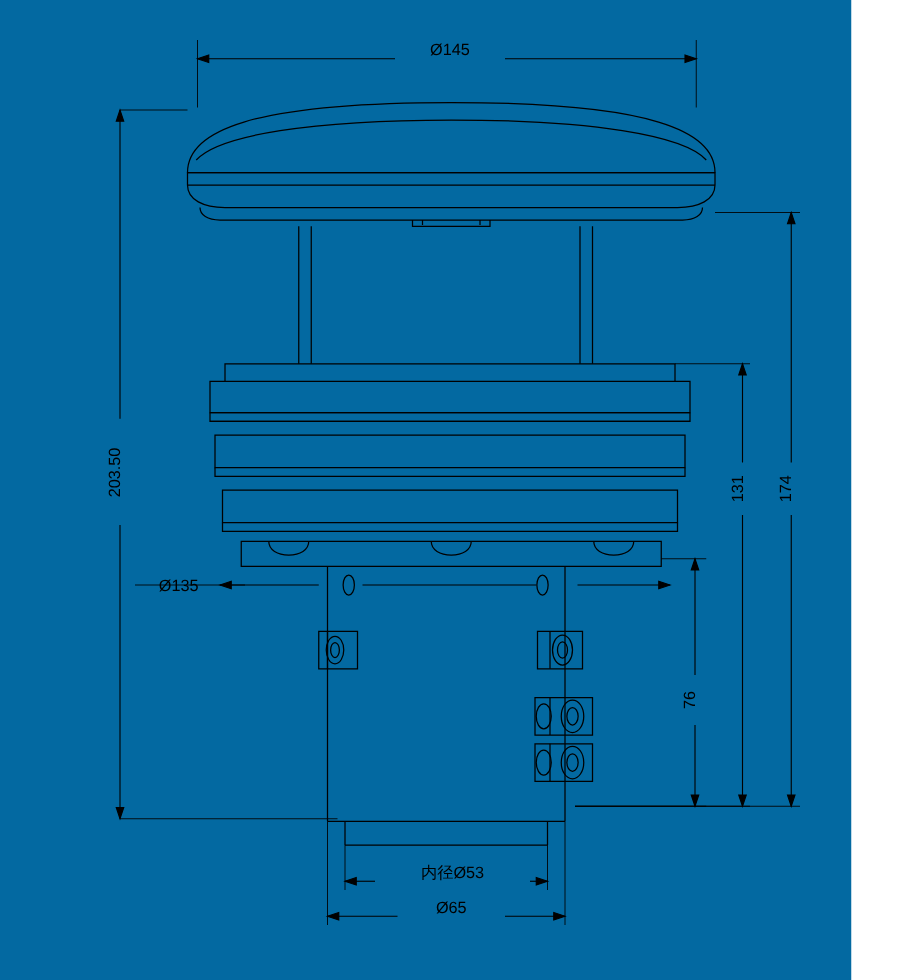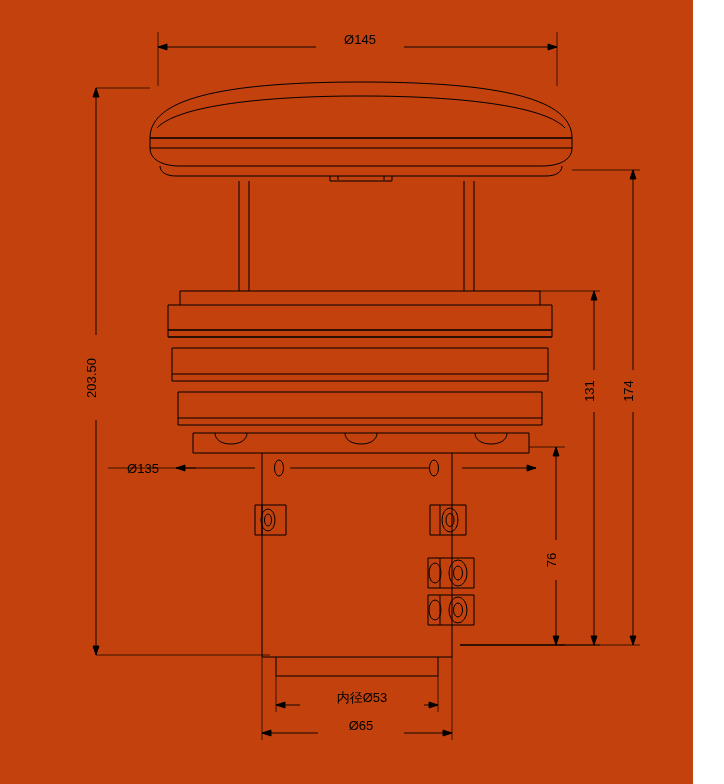--- a/index.html
+++ b/index.html
@@ -5,24 +5,25 @@
   html, body {
     margin: 0;
     padding: 0;
     background: #ffffff;
   }
   body {
     font-family: "Liberation Sans", sans-serif;
   }
   #sheet {
     position: relative;
-    width: 693px;
+    width: 640px;
     height: 784px;
-    background: #c2410c;
+    background: #0369a1;
     overflow: hidden;
+    padding-left: 41px;
   }
   #sheet svg {
     position: absolute;
     left: 0;
     top: 0;
   }
   .dim-text {
     font-family: "Liberation Sans", sans-serif;
     font-size: 13px;
     fill: #000000;

